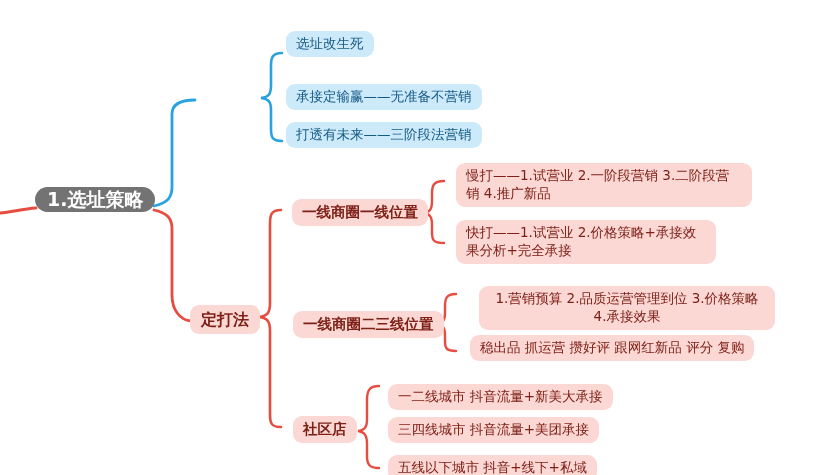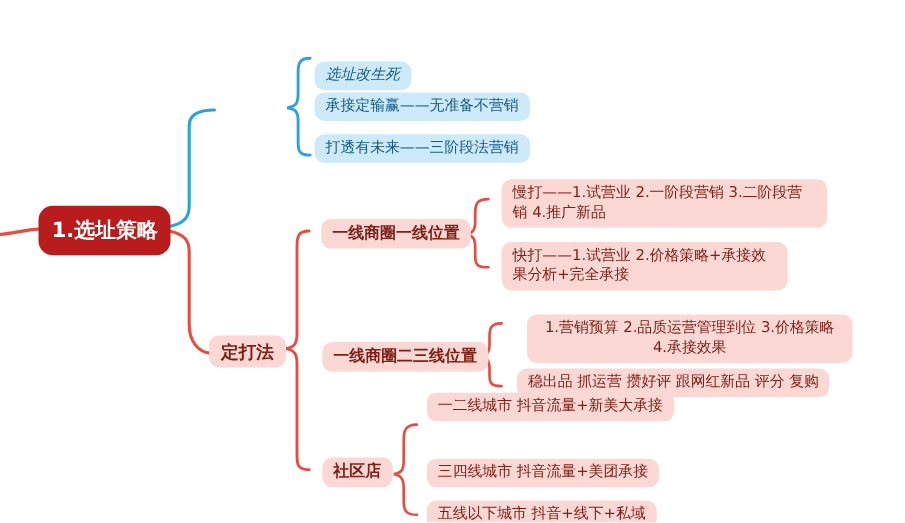--- a/index.html
+++ b/index.html
@@ -7,42 +7,42 @@
     position:relative;width:823px;height:475px;overflow:hidden;background:#ffffff;
     font-family:"DejaVu Sans","Liberation Sans",sans-serif;
   }
   .links{position:absolute;left:0;top:0;width:823px;height:475px;pointer-events:none;}
   .node{
     position:absolute;box-sizing:border-box;border-radius:9px;
     font-size:13.5px;line-height:1.32;padding:4px 10px;white-space:nowrap;
   }
   .node.wrap{white-space:normal;}
   .root{
-    left:35px;top:187px;background:#b91c1c;color:#ffffff;
-    font-size:19px;font-weight:bold;padding:10px 12px;border-radius:13px;
+    left:35px;top:187px;background:#737373;color:#ffffff;
+    font-size:19px;font-weight:bold;padding:0 12px;border-radius:13px;
   }
   .blue-branch{background:#cdeafb;color:#113a58;font-weight:bold;font-size:16px;padding:4px 10px;}
   .blue-leaf{background:#cdeafb;color:#155a85;}
   .pink{background:#fcd8d4;color:#7d2017;}
   .pink-branch{font-weight:bold;font-size:16px;padding:4px 11px;}
   .pink-sub{font-weight:600;font-size:14.5px;}
   
   .n-b0{left:195px;top:88px;}
-  .n-b0c0{left:286px;top:56px;font-style:italic;}
+  .n-b0c0{left:286px;top:31px;}
   .n-b0c1{left:286px;top:84px;}
   .n-b0c2{left:286px;top:122px;}
   .n-b1{left:190px;top:305px;}
   .n-b1c0{left:292px;top:199px;}
   .n-b1c1{left:293px;top:311px;}
   .n-b1c2{left:293px;top:416px;}
   .n-b1c0l0{left:456px;top:163px;width:296px;}
   .n-b1c0l1{left:456px;top:220px;width:260px;}
   .n-b1c1l0{left:479px;top:286px;width:296px;text-align:center;}
   .n-b1c1l1{left:470px;top:335px;}
-  .n-b1c2l0{left:388px;top:357px;}
+  .n-b1c2l0{left:388px;top:384px;}
   .n-b1c2l1{left:388px;top:417px;}
   .n-b1c2l2{left:388px;top:455px;}
 </style>
 </head>
 <body>
 
 <div class="canvas">
 
   <svg class="links" width="823" height="475" viewBox="0 0 823 475">
 

